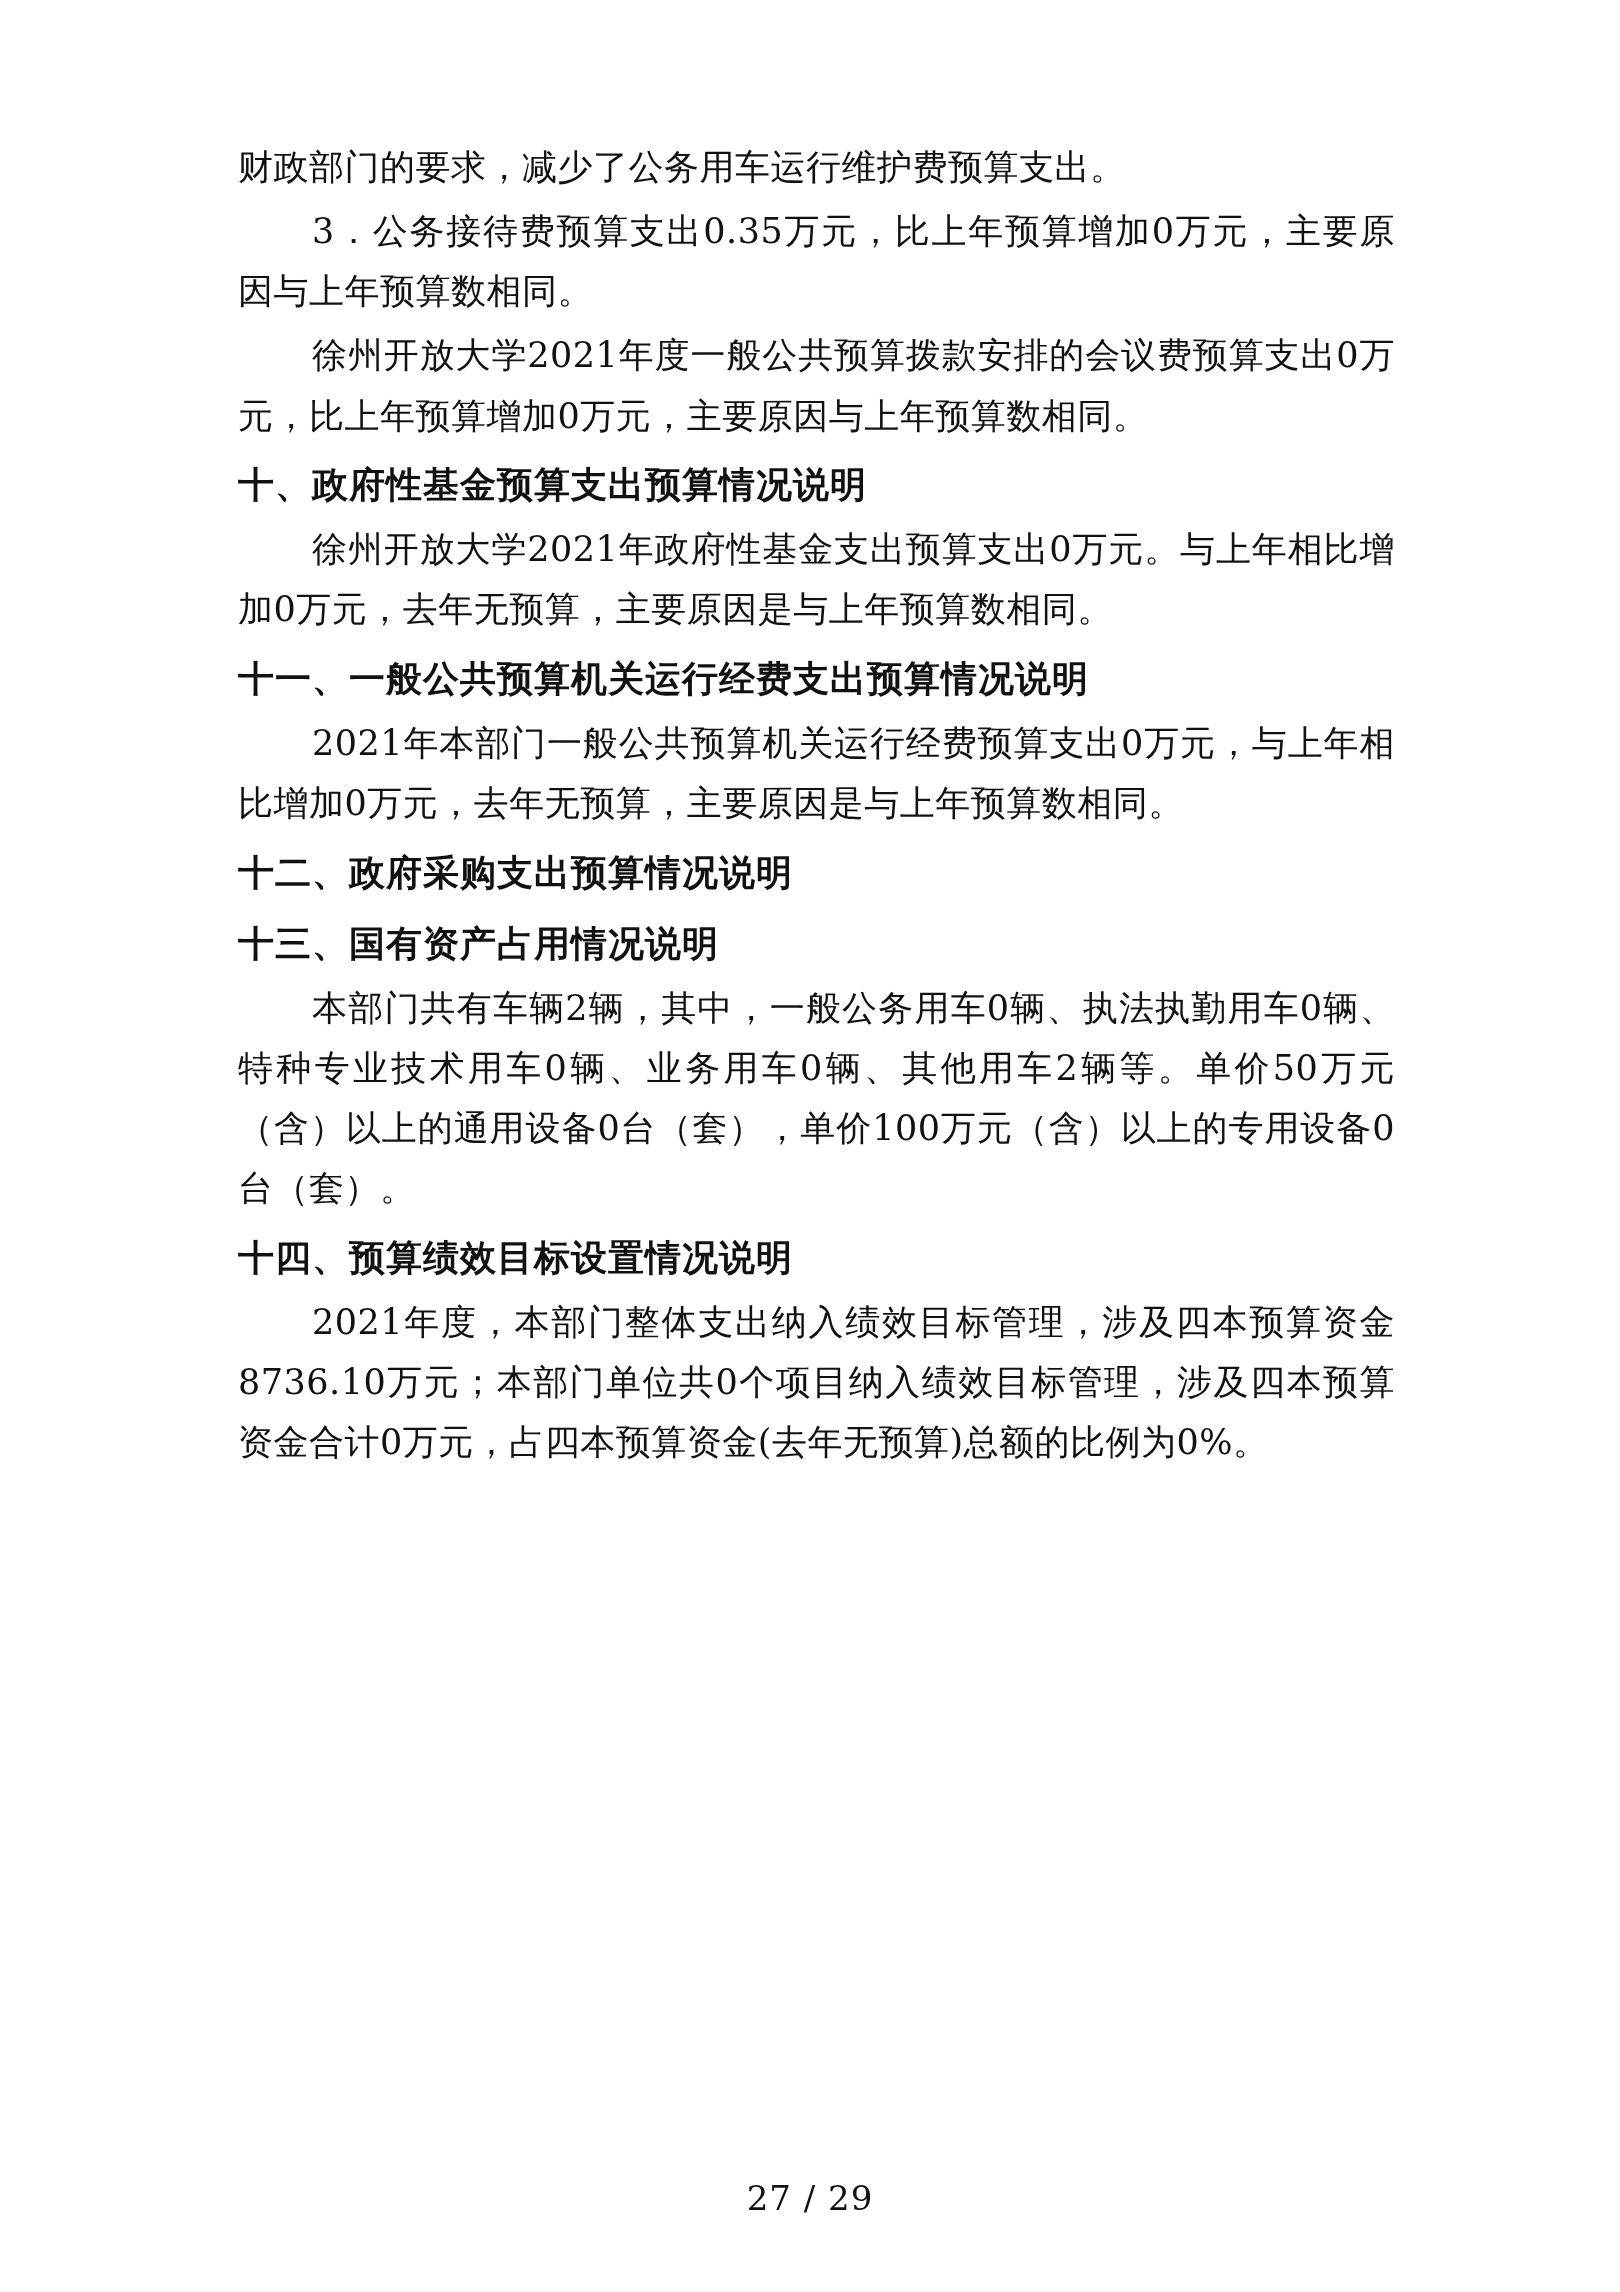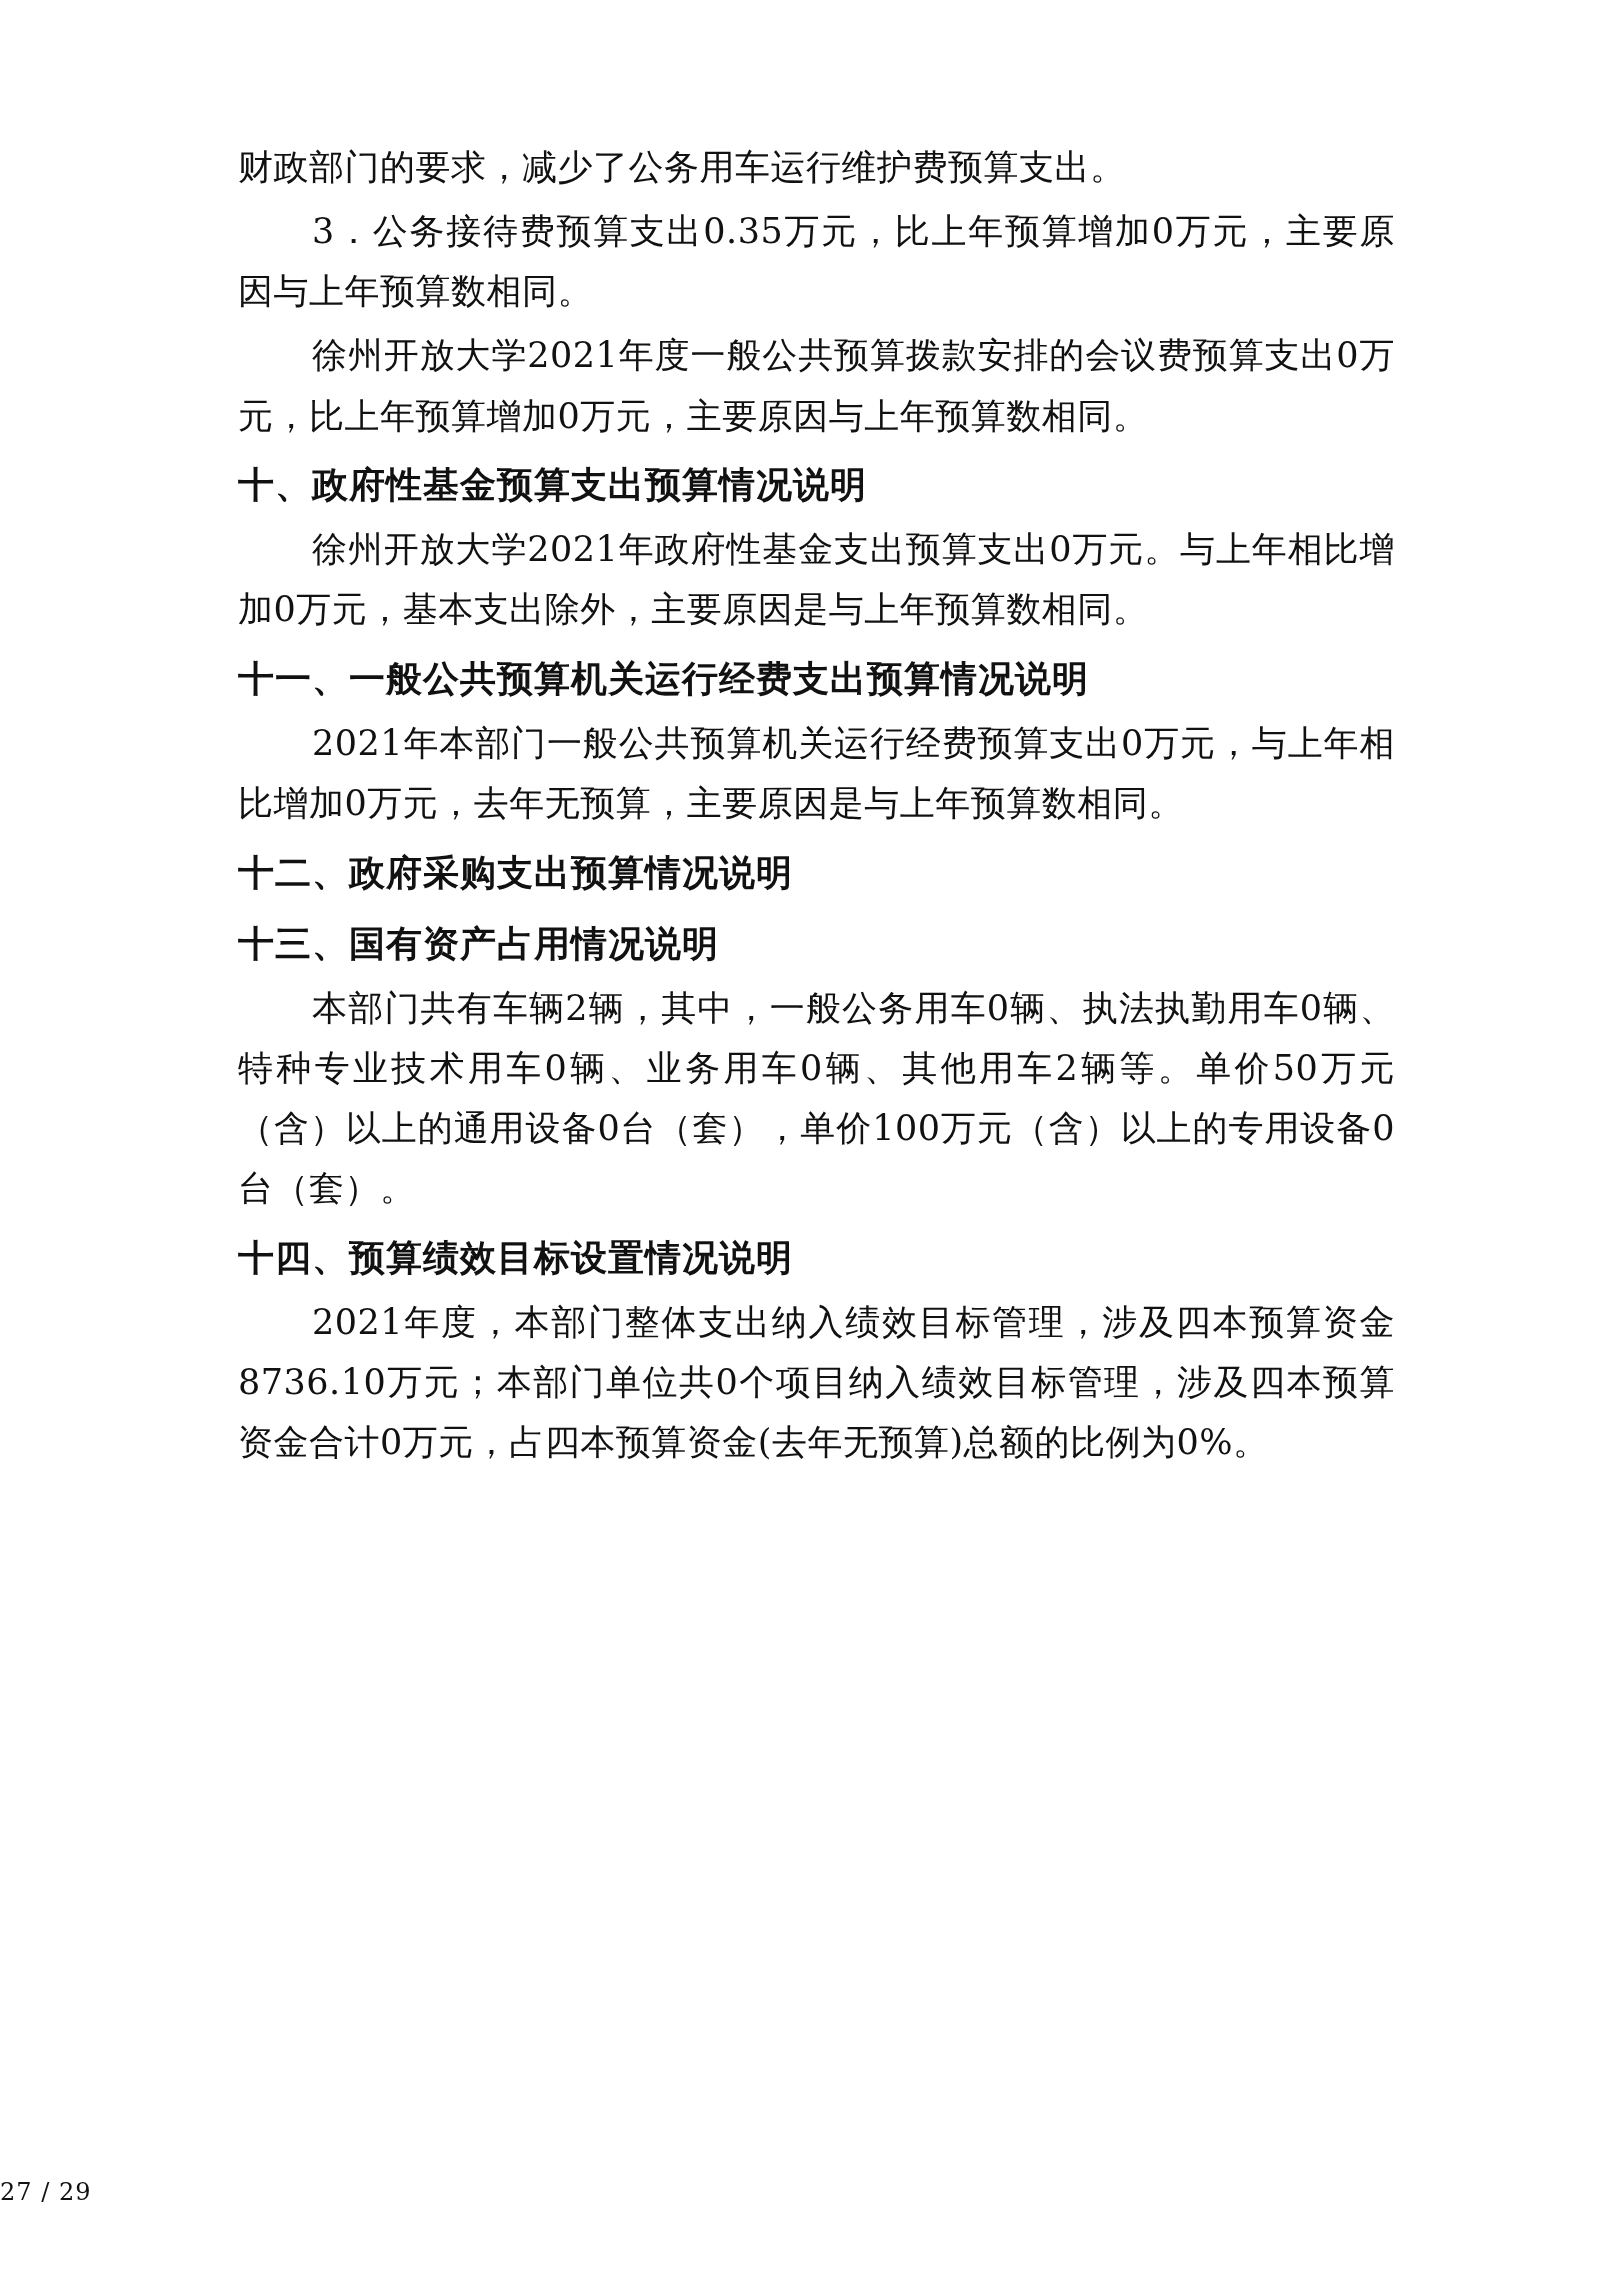--- a/index.html
+++ b/index.html
@@ -41,22 +41,22 @@
     line-height: 1.6;
     font-weight: bold;
     letter-spacing: 1px;
     font-family: Liberation Mono, monospace;
   }
   .footer {
     position: absolute;
     left: 0;
     top: 2178px;
     width: 1620px;
-    text-align: left;
-    font-size: 24px;
+    text-align: center;
+    font-size: 34px;
     font-family: "DejaVu Serif", "Liberation Serif", serif;
     color: #111111;
     letter-spacing: 1px;
   }
 </style>
 </head>
 <body>
 
 <div class="page">
 
@@ -64,21 +64,21 @@
 
     <p class="body-text">财政部门的要求，减少了公务用车运行维护费预算支出。</p>
 
     <p class="body-text indent">3．公务接待费预算支出0.35万元，比上年预算增加0万元，主要原因与上年预算数相同。</p>
 
     <p class="body-text indent">徐州开放大学2021年度一般公共预算拨款安排的会议费预算支出0万元，比上年预算增加0万元，主要原因与上年预算数相同。</p>
 
 
     <h2 class="heading">十、政府性基金预算支出预算情况说明</h2>
 
-    <p class="body-text indent">徐州开放大学2021年政府性基金支出预算支出0万元。与上年相比增加0万元，基本支出除外，主要原因是与上年预算数相同。</p>
+    <p class="body-text indent">徐州开放大学2021年政府性基金支出预算支出0万元。与上年相比增加0万元，去年无预算，主要原因是与上年预算数相同。</p>
 
     <h2 class="heading">十一、一般公共预算机关运行经费支出预算情况说明</h2>
 
     <p class="body-text indent">2021年本部门一般公共预算机关运行经费预算支出0万元，与上年相比增加0万元，去年无预算，主要原因是与上年预算数相同。</p>
 
     <h2 class="heading">十二、政府采购支出预算情况说明</h2>
 
 
     <h2 class="heading">十三、国有资产占用情况说明</h2>
 

